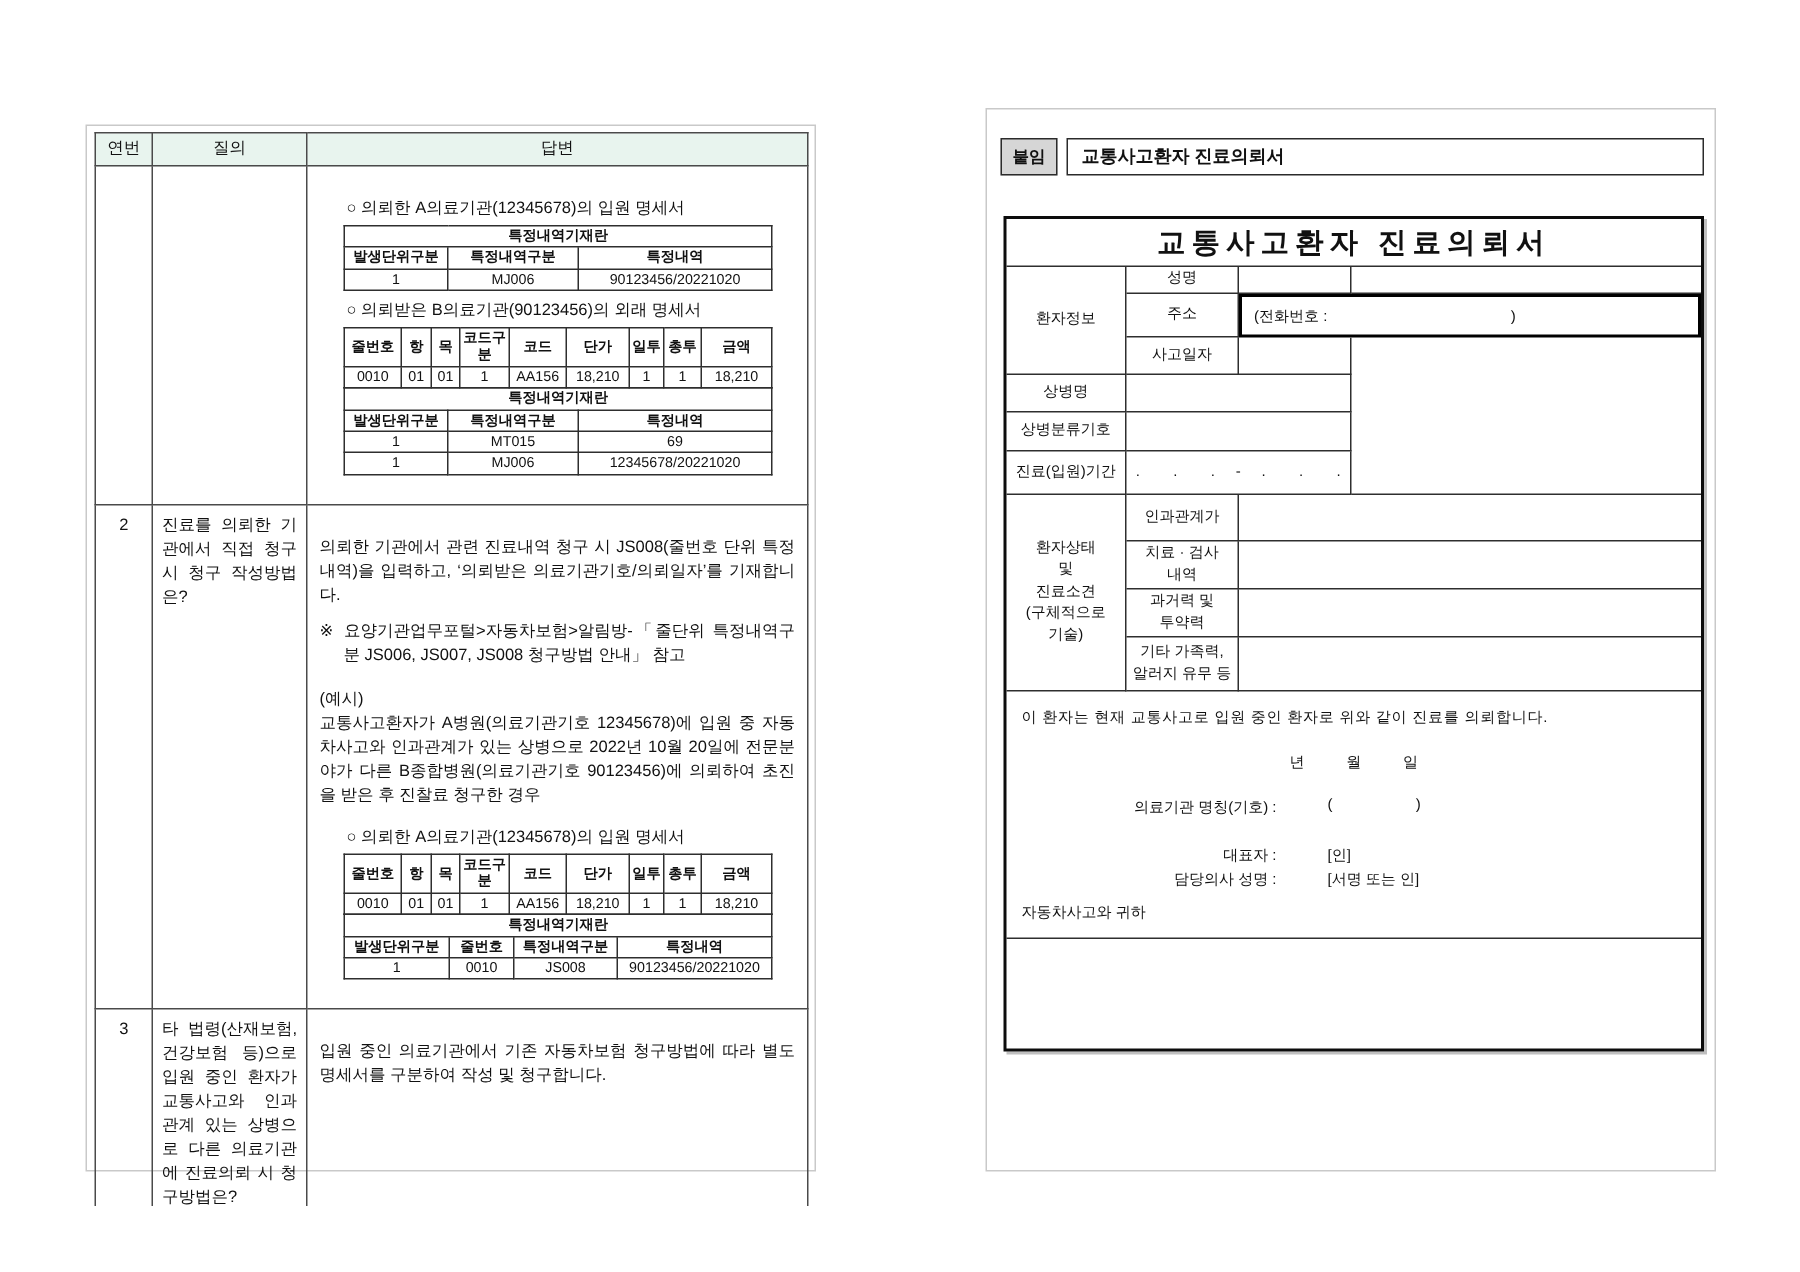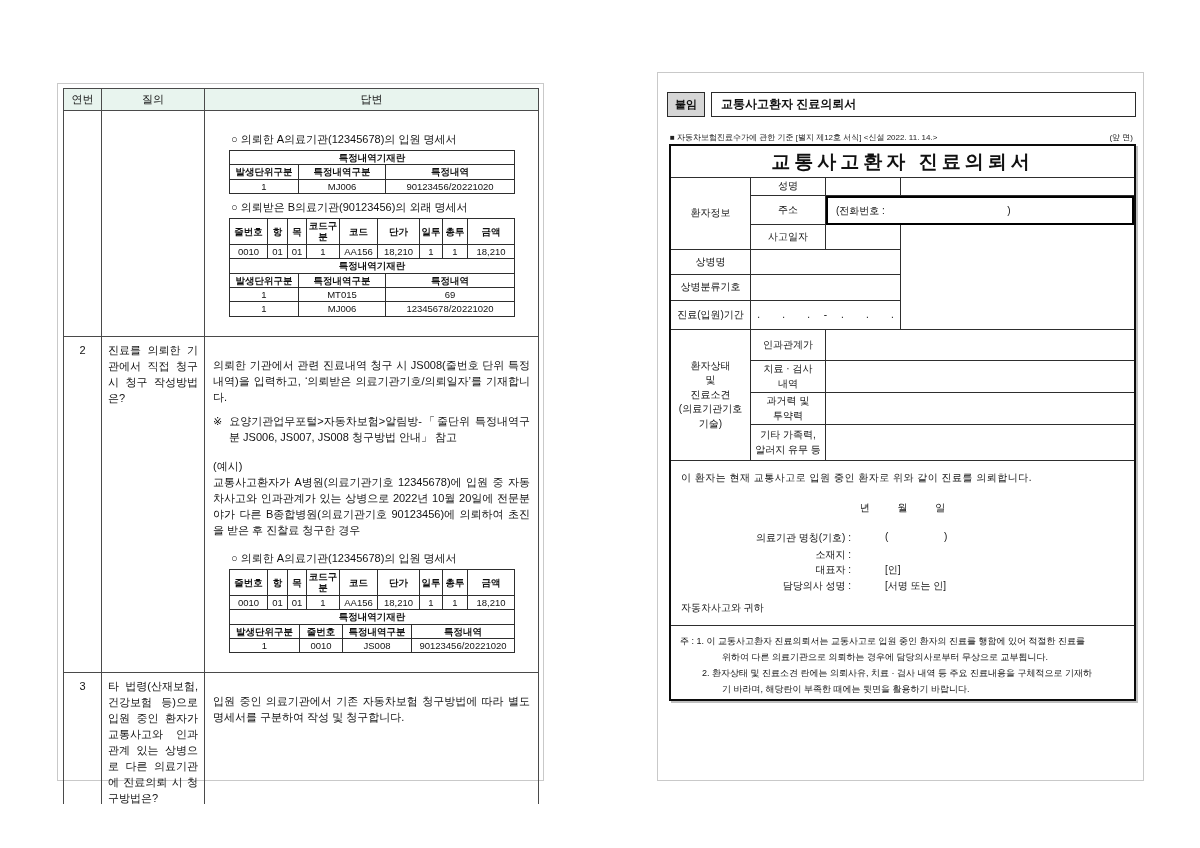--- a/index.html
+++ b/index.html
@@ -270,24 +270,20 @@
           <div class="ans-p">2022.12.01 진료분부터 적용합니다.</div>
         </td>
       </tr>
     </tbody>
       </table>
   </div>
 
   <div class="page" id="page-right">
     <div class="attach-box">붙임</div>
     <div class="attach-title">교통사고환자 진료의뢰서</div>
-    <div class="meta-line">
-      <span>■ 자동차보험진료수가에 관한 기준 [별지 제12호 서식] &lt;신설 2022. 11. 14.&gt;</span>
-      <span>(앞 면)</span>
-    </div>
 
     <div class="form-box">
       <div class="form-title">교통사고환자 진료의뢰서</div>
 
       <div class="fcell" style="left:0;top:32px;width:80px;height:72px">환자정보</div>
       <div class="fcell" style="left:80px;top:32px;width:75px;height:18px">성명</div>
       <div class="fcell" style="left:155px;top:32px;width:75px;height:18px"></div>
       <div class="fcell noR" style="left:230px;top:32px;width:233px;height:18px"></div>
       <div class="fcell" style="left:80px;top:50px;width:75px;height:29px">주소</div>
       <div class="phone-cell">(전화번호 :                                            )</div>
@@ -298,58 +294,48 @@
       <div class="fcell" style="left:0;top:104px;width:80px;height:25px">상병명</div>
       <div class="fcell" style="left:80px;top:104px;width:150px;height:25px"></div>
       <div class="fcell" style="left:0;top:129px;width:80px;height:26px">상병분류기호</div>
       <div class="fcell" style="left:80px;top:129px;width:150px;height:26px"></div>
       <div class="fcell" style="left:0;top:155px;width:80px;height:29px">진료(입원)기간</div>
       <div class="fcell pre" style="left:80px;top:155px;width:150px;height:29px">.        .        .     -     .        .        .</div>
 
       <div class="fcell" style="left:0;top:184px;width:80px;height:131px">환자상태
 및
 진료소견
-(의료기관기호
+(구체적으로
 기술)</div>
       <div class="fcell" style="left:80px;top:184px;width:75px;height:31px">인과관계가</div>
       <div class="fcell noR" style="left:155px;top:184px;width:308px;height:31px"></div>
       <div class="fcell" style="left:80px;top:215px;width:75px;height:32px">치료 · 검사
 내역</div>
       <div class="fcell noR" style="left:155px;top:215px;width:308px;height:32px"></div>
       <div class="fcell" style="left:80px;top:247px;width:75px;height:32px">과거력 및
 투약력</div>
       <div class="fcell noR" style="left:155px;top:247px;width:308px;height:32px"></div>
       <div class="fcell" style="left:80px;top:279px;width:75px;height:36px">기타 가족력,
 알러지 유무 등</div>
       <div class="fcell noR" style="left:155px;top:279px;width:308px;height:36px"></div>
 
       <div class="stmt-area">
         <div class="stmt-line">이 환자는 현재 교통사고로 입원 중인 환자로 위와 같이 진료를 의뢰합니다.</div>
         <div class="date-line">년          월          일</div>
         <div class="sig-row" style="top:70px">
           <div class="sig-label">의료기관 명칭(기호) :</div>
           <div class="sig-value">(                    )</div>
         </div>
-        <div class="sig-row" style="top:87px">
-          <div class="sig-label">소재지 :</div>
-          <div class="sig-value"></div>
-        </div>
         <div class="sig-row" style="top:102px">
           <div class="sig-label">대표자 :</div>
           <div class="sig-value">[인]</div>
         </div>
         <div class="sig-row" style="top:118px">
           <div class="sig-label">담당의사 성명 :</div>
           <div class="sig-value">[서명 또는 인]</div>
         </div>
         <div class="recipient">자동차사고와 귀하</div>
       </div>
 
-      <div class="notes-area">
-        <div>주 : 1. 이 교통사고환자 진료의뢰서는 교통사고로 입원 중인 환자의 진료를 행함에 있어 적절한 진료를</div>
-        <div class="note-l2">위하여 다른 의료기관으로 의뢰하는 경우에 담당의사로부터 무상으로 교부됩니다.</div>
-        <div class="note-l3">2. 환자상태 및 진료소견 란에는 의뢰사유, 치료 · 검사 내역 등 주요 진료내용을 구체적으로 기재하</div>
-        <div class="note-l4">기 바라며, 해당란이 부족한 때에는 뒷면을 활용하기 바랍니다.</div>
-      </div>
     </div>
   </div>
 
 </div>
 
 </body></html>

